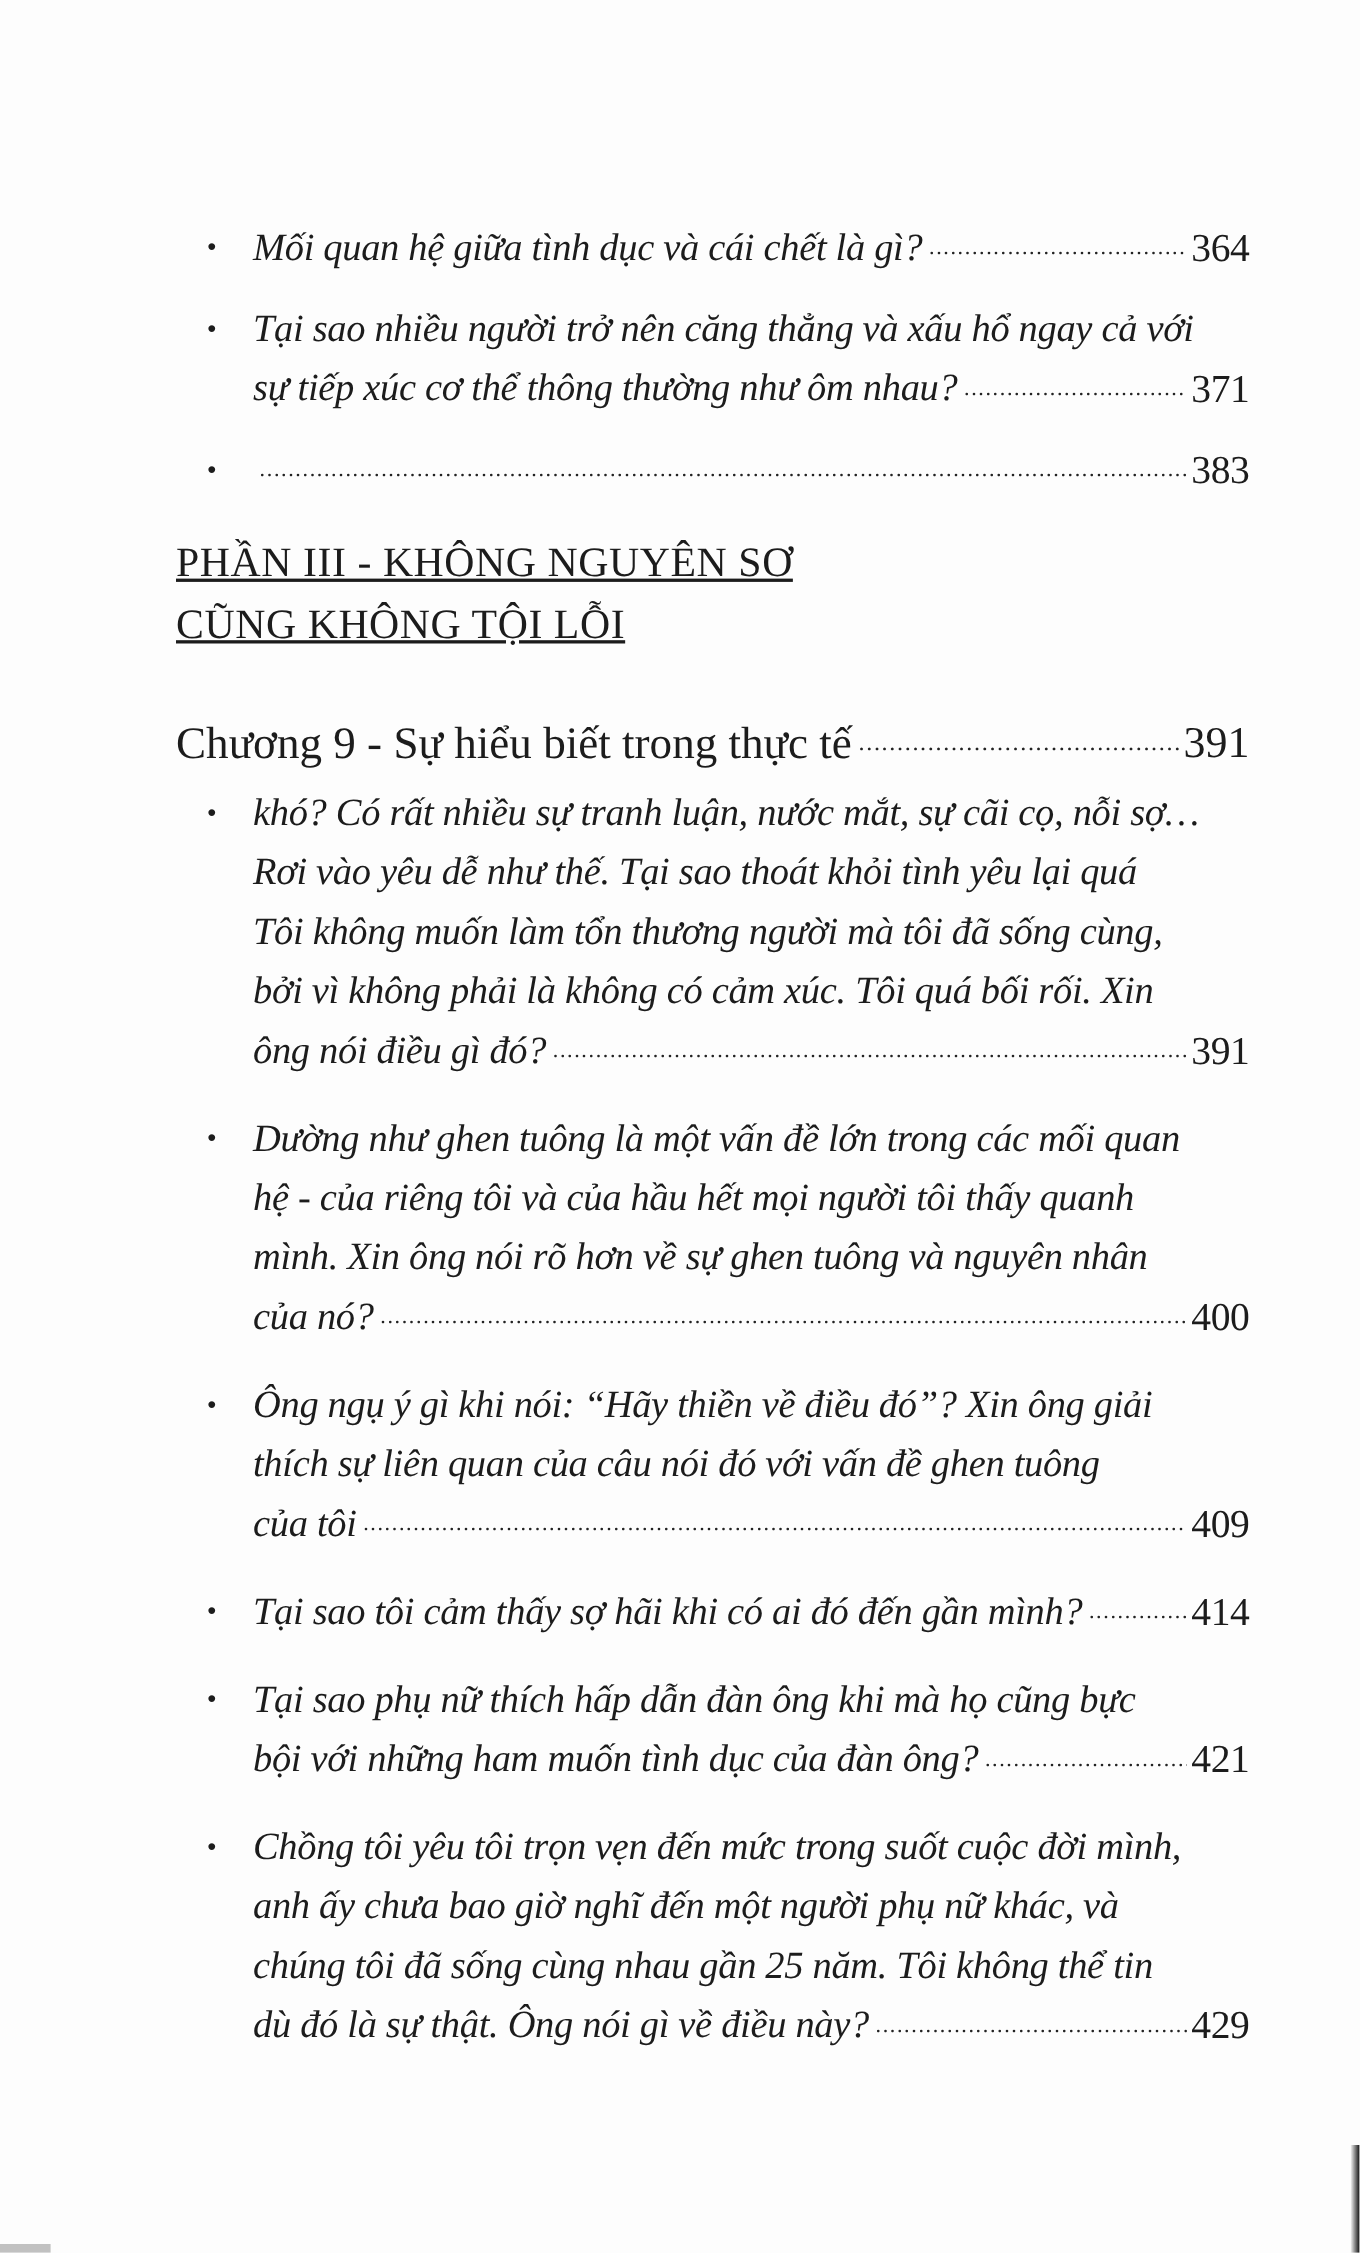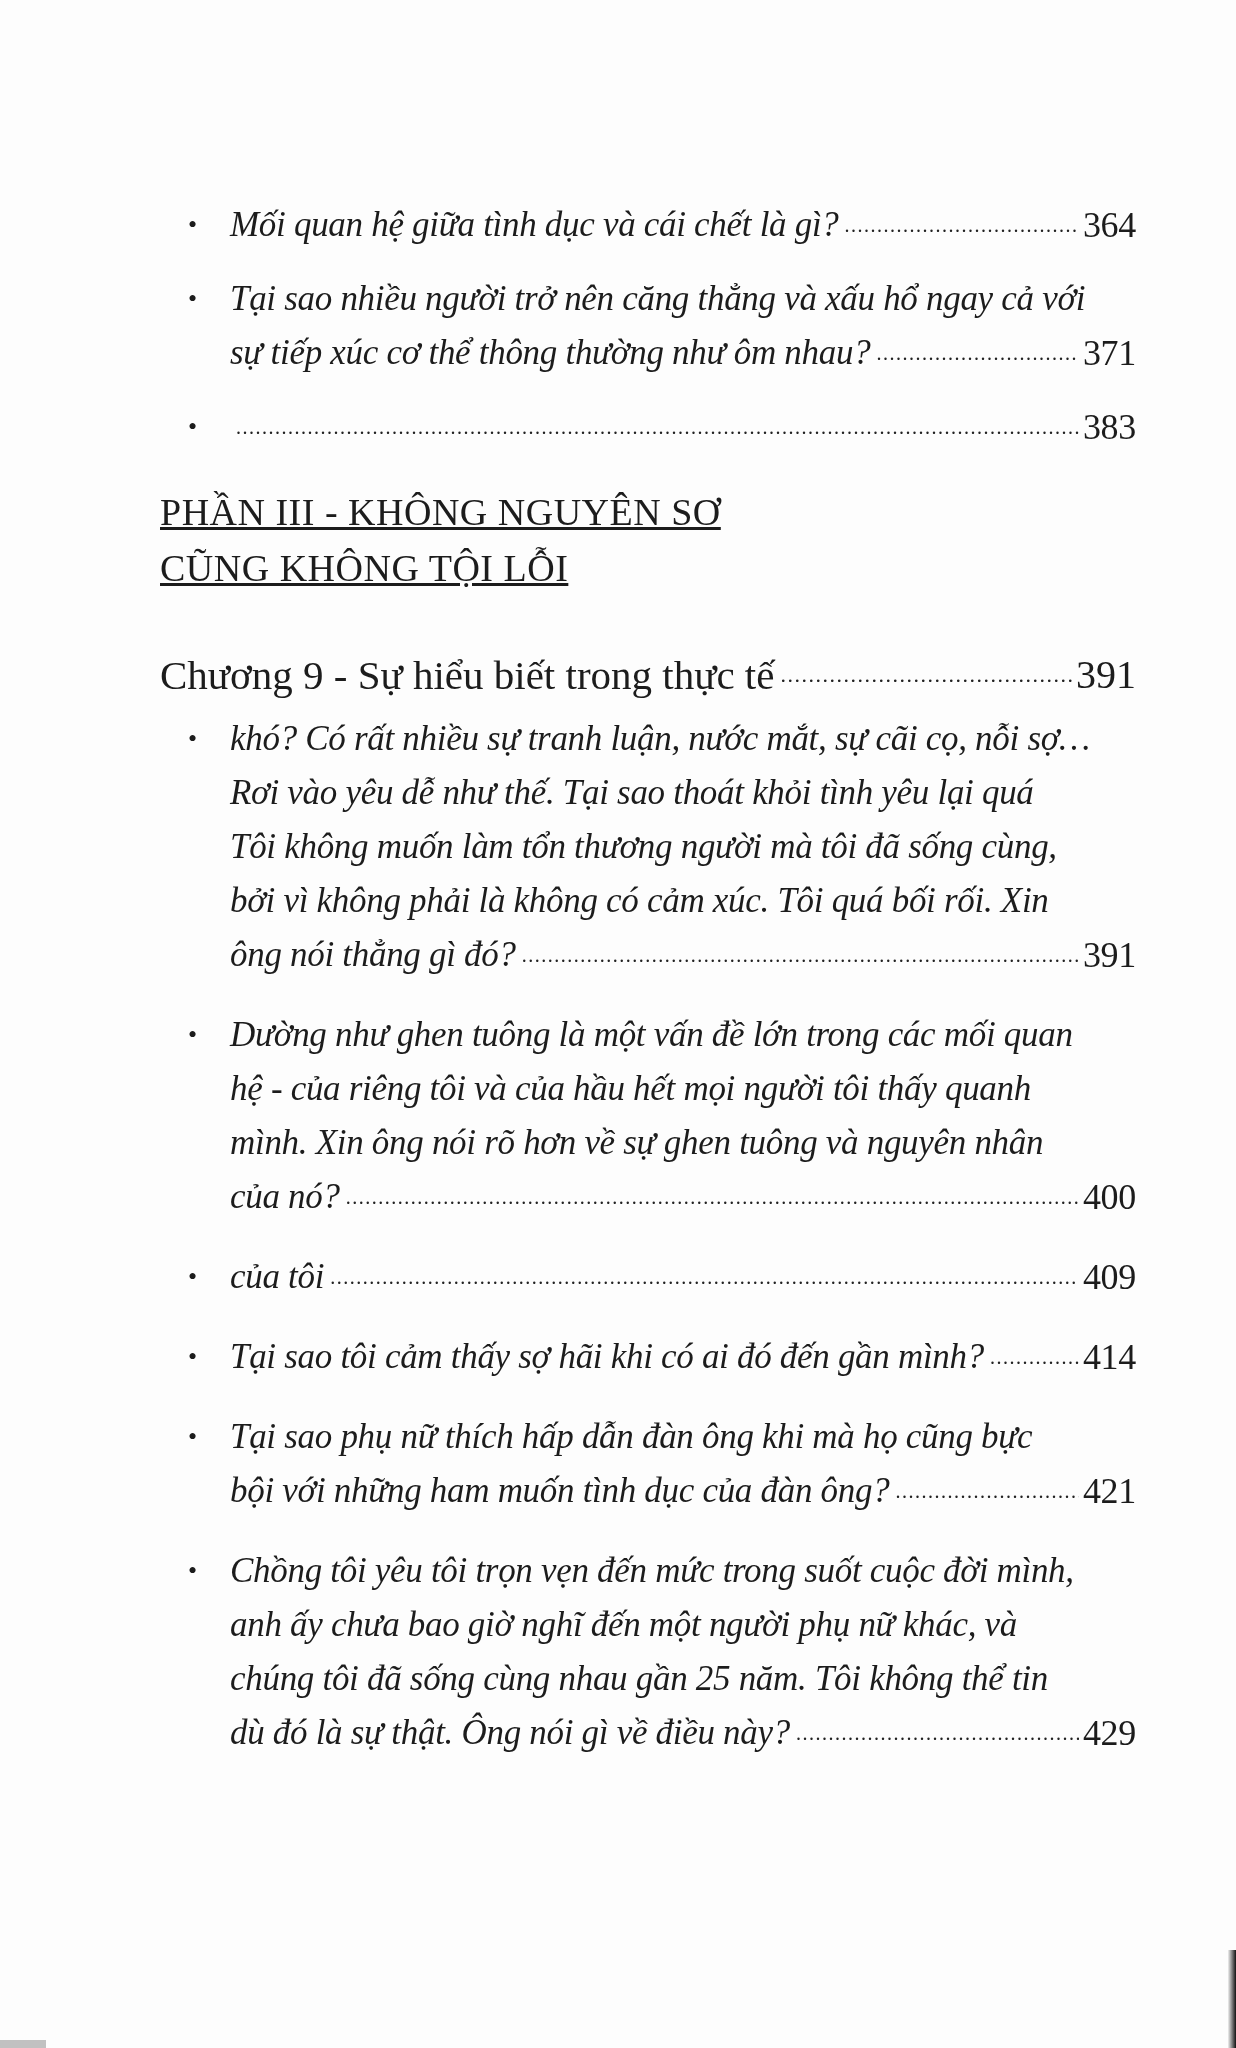--- a/index.html
+++ b/index.html
@@ -160,21 +160,21 @@
     </div>
     <div style="height:8px"></div>
 
     <div class="entry">
       <span class="bullet">•</span>
       <span class="line">khó? Có rất nhiều sự tranh luận, nước mắt, sự cãi cọ, nỗi sợ…</span>
       <span class="line">Rơi vào yêu dễ như thế. Tại sao thoát khỏi tình yêu lại quá</span>
       <span class="line">Tôi không muốn làm tổn thương người mà tôi đã sống cùng,</span>
       <span class="line">bởi vì không phải là không có cảm xúc. Tôi quá bối rối. Xin</span>
       <div class="leader-line">
-        <span class="txt">ông nói thẳng gì đó?</span>
+        <span class="txt">ông nói điều gì đó?</span>
         <span class="dots"></span>
         <span class="pg">391</span>
       </div>
     </div>
     <div class="gap-m"></div>
 
     <div class="entry">
       <span class="bullet">•</span>
       <span class="line">Dường như ghen tuông là một vấn đề lớn trong các mối quan</span>
       <span class="line">hệ - của riêng tôi và của hầu hết mọi người tôi thấy quanh</span>
@@ -182,20 +182,22 @@
       <div class="leader-line">
         <span class="txt">của nó?</span>
         <span class="dots"></span>
         <span class="pg">400</span>
       </div>
     </div>
     <div class="gap-m"></div>
 
     <div class="entry">
       <span class="bullet">•</span>
+      <span class="line">Ông ngụ ý gì khi nói: “Hãy thiền về điều đó”? Xin ông giải</span>
+      <span class="line">thích sự liên quan của câu nói đó với vấn đề ghen tuông</span>
       <div class="leader-line">
         <span class="txt">của tôi</span>
         <span class="dots"></span>
         <span class="pg">409</span>
       </div>
     </div>
     <div class="gap-m"></div>
 
     <div class="entry">
       <span class="bullet">•</span>

